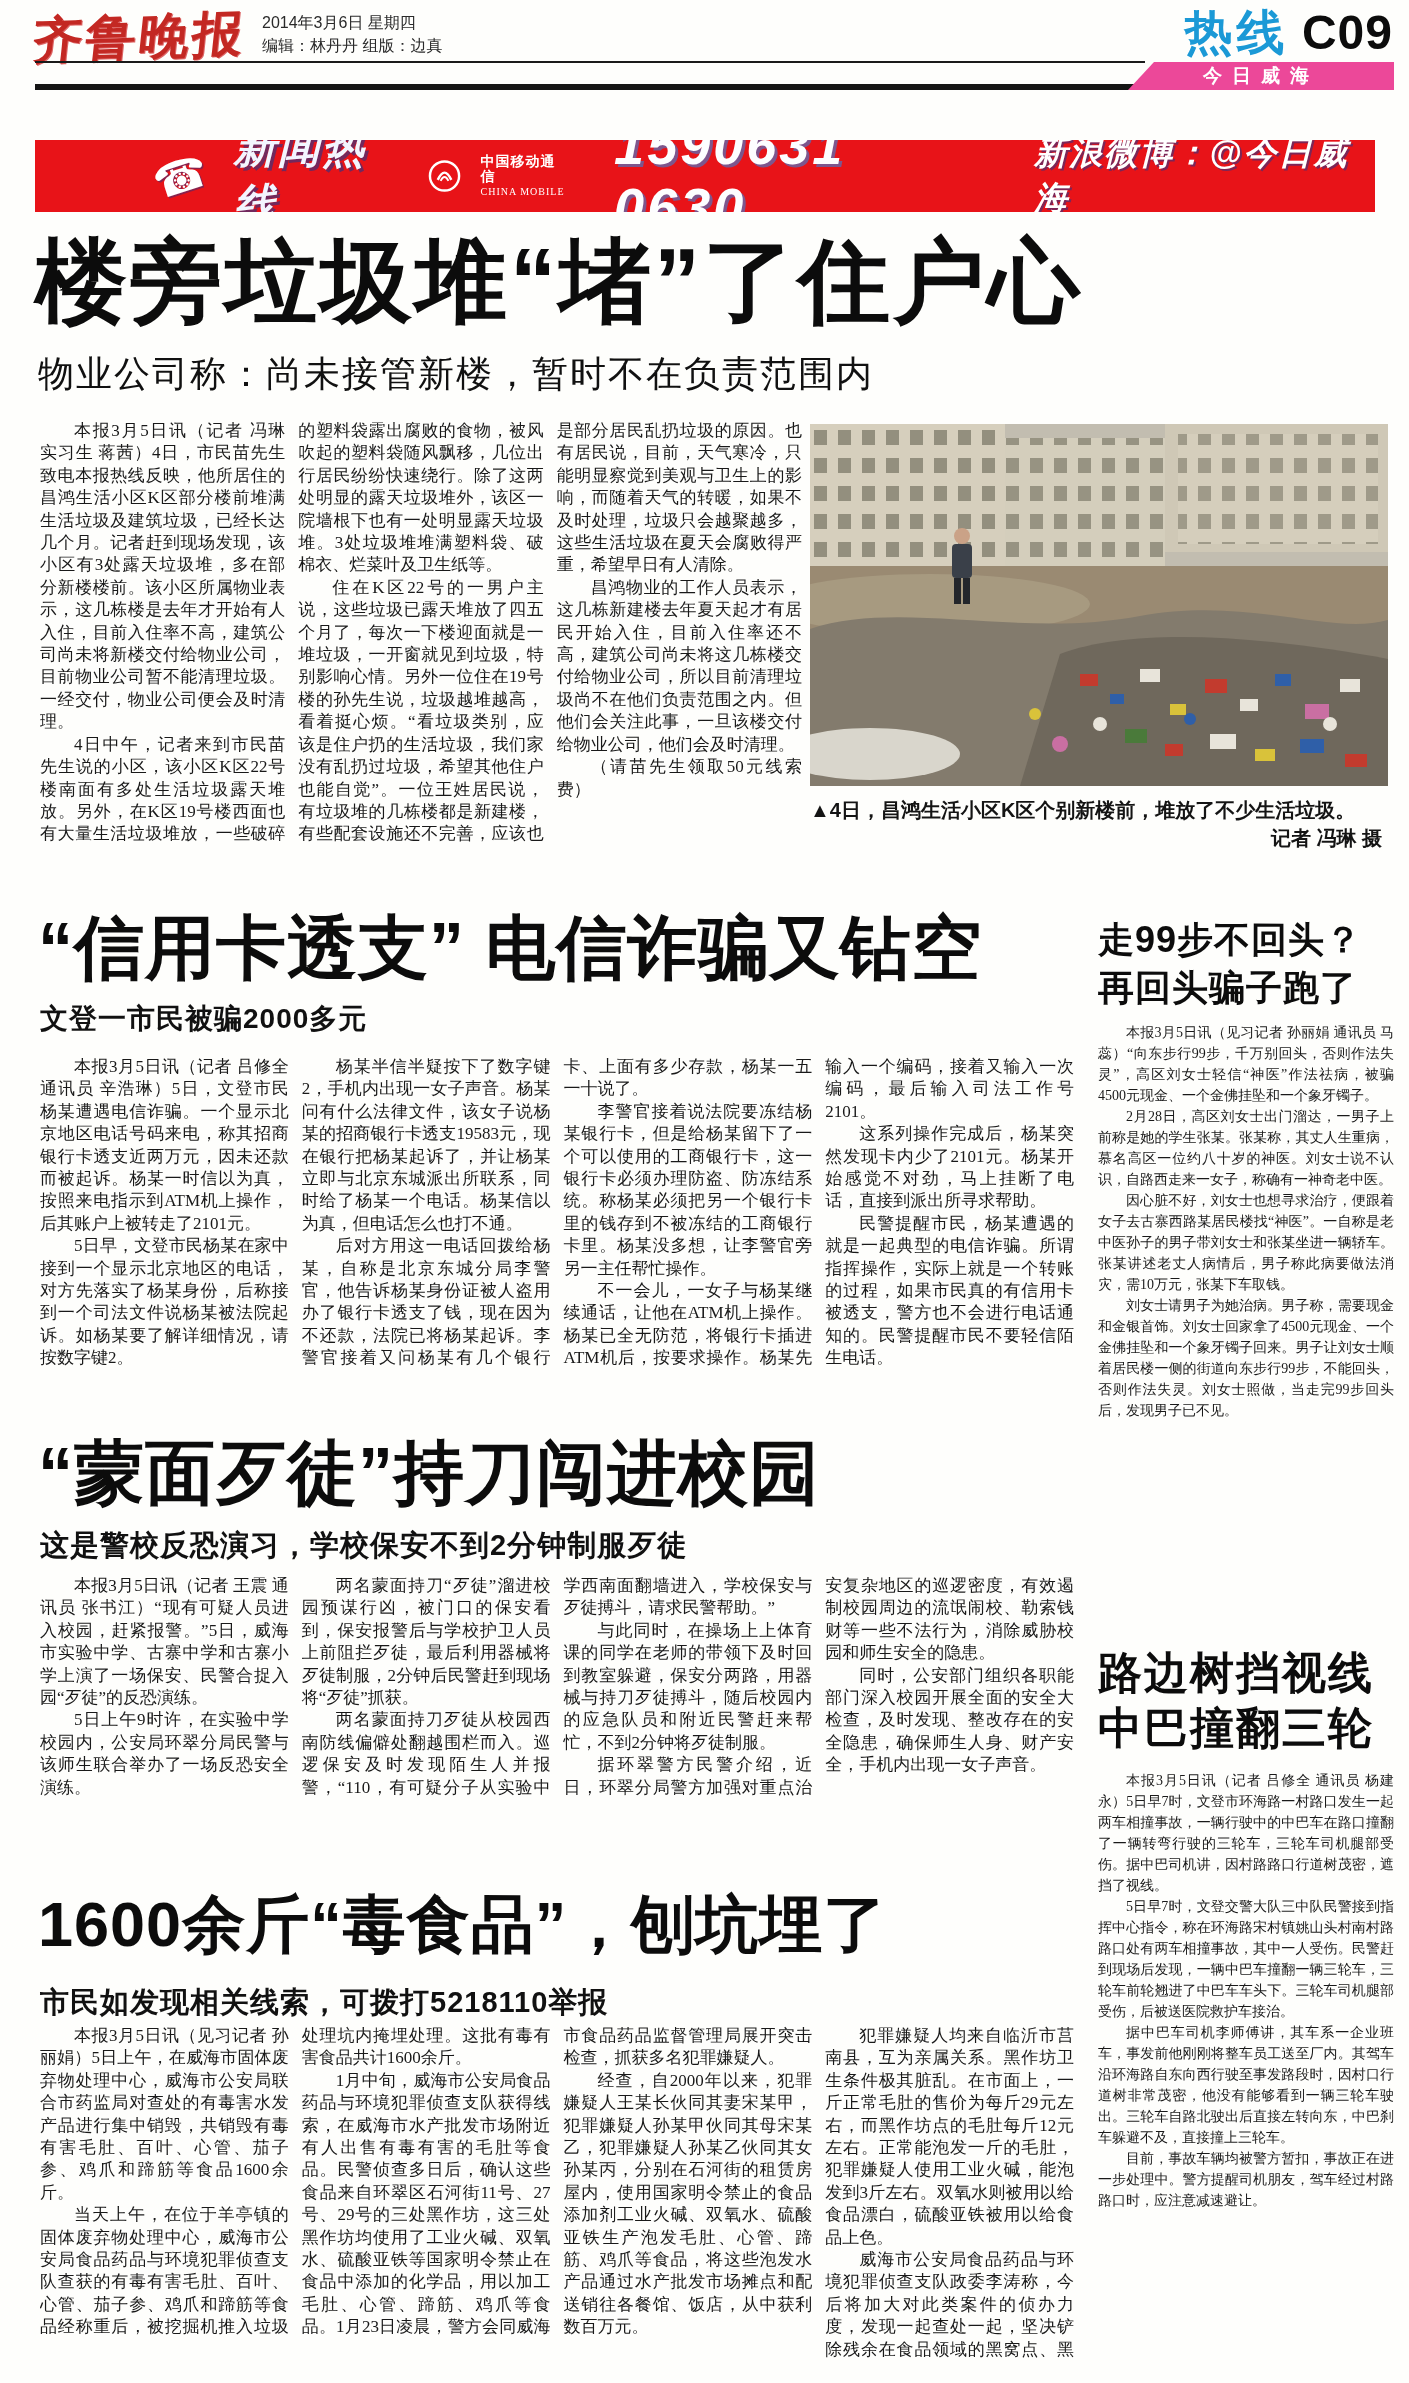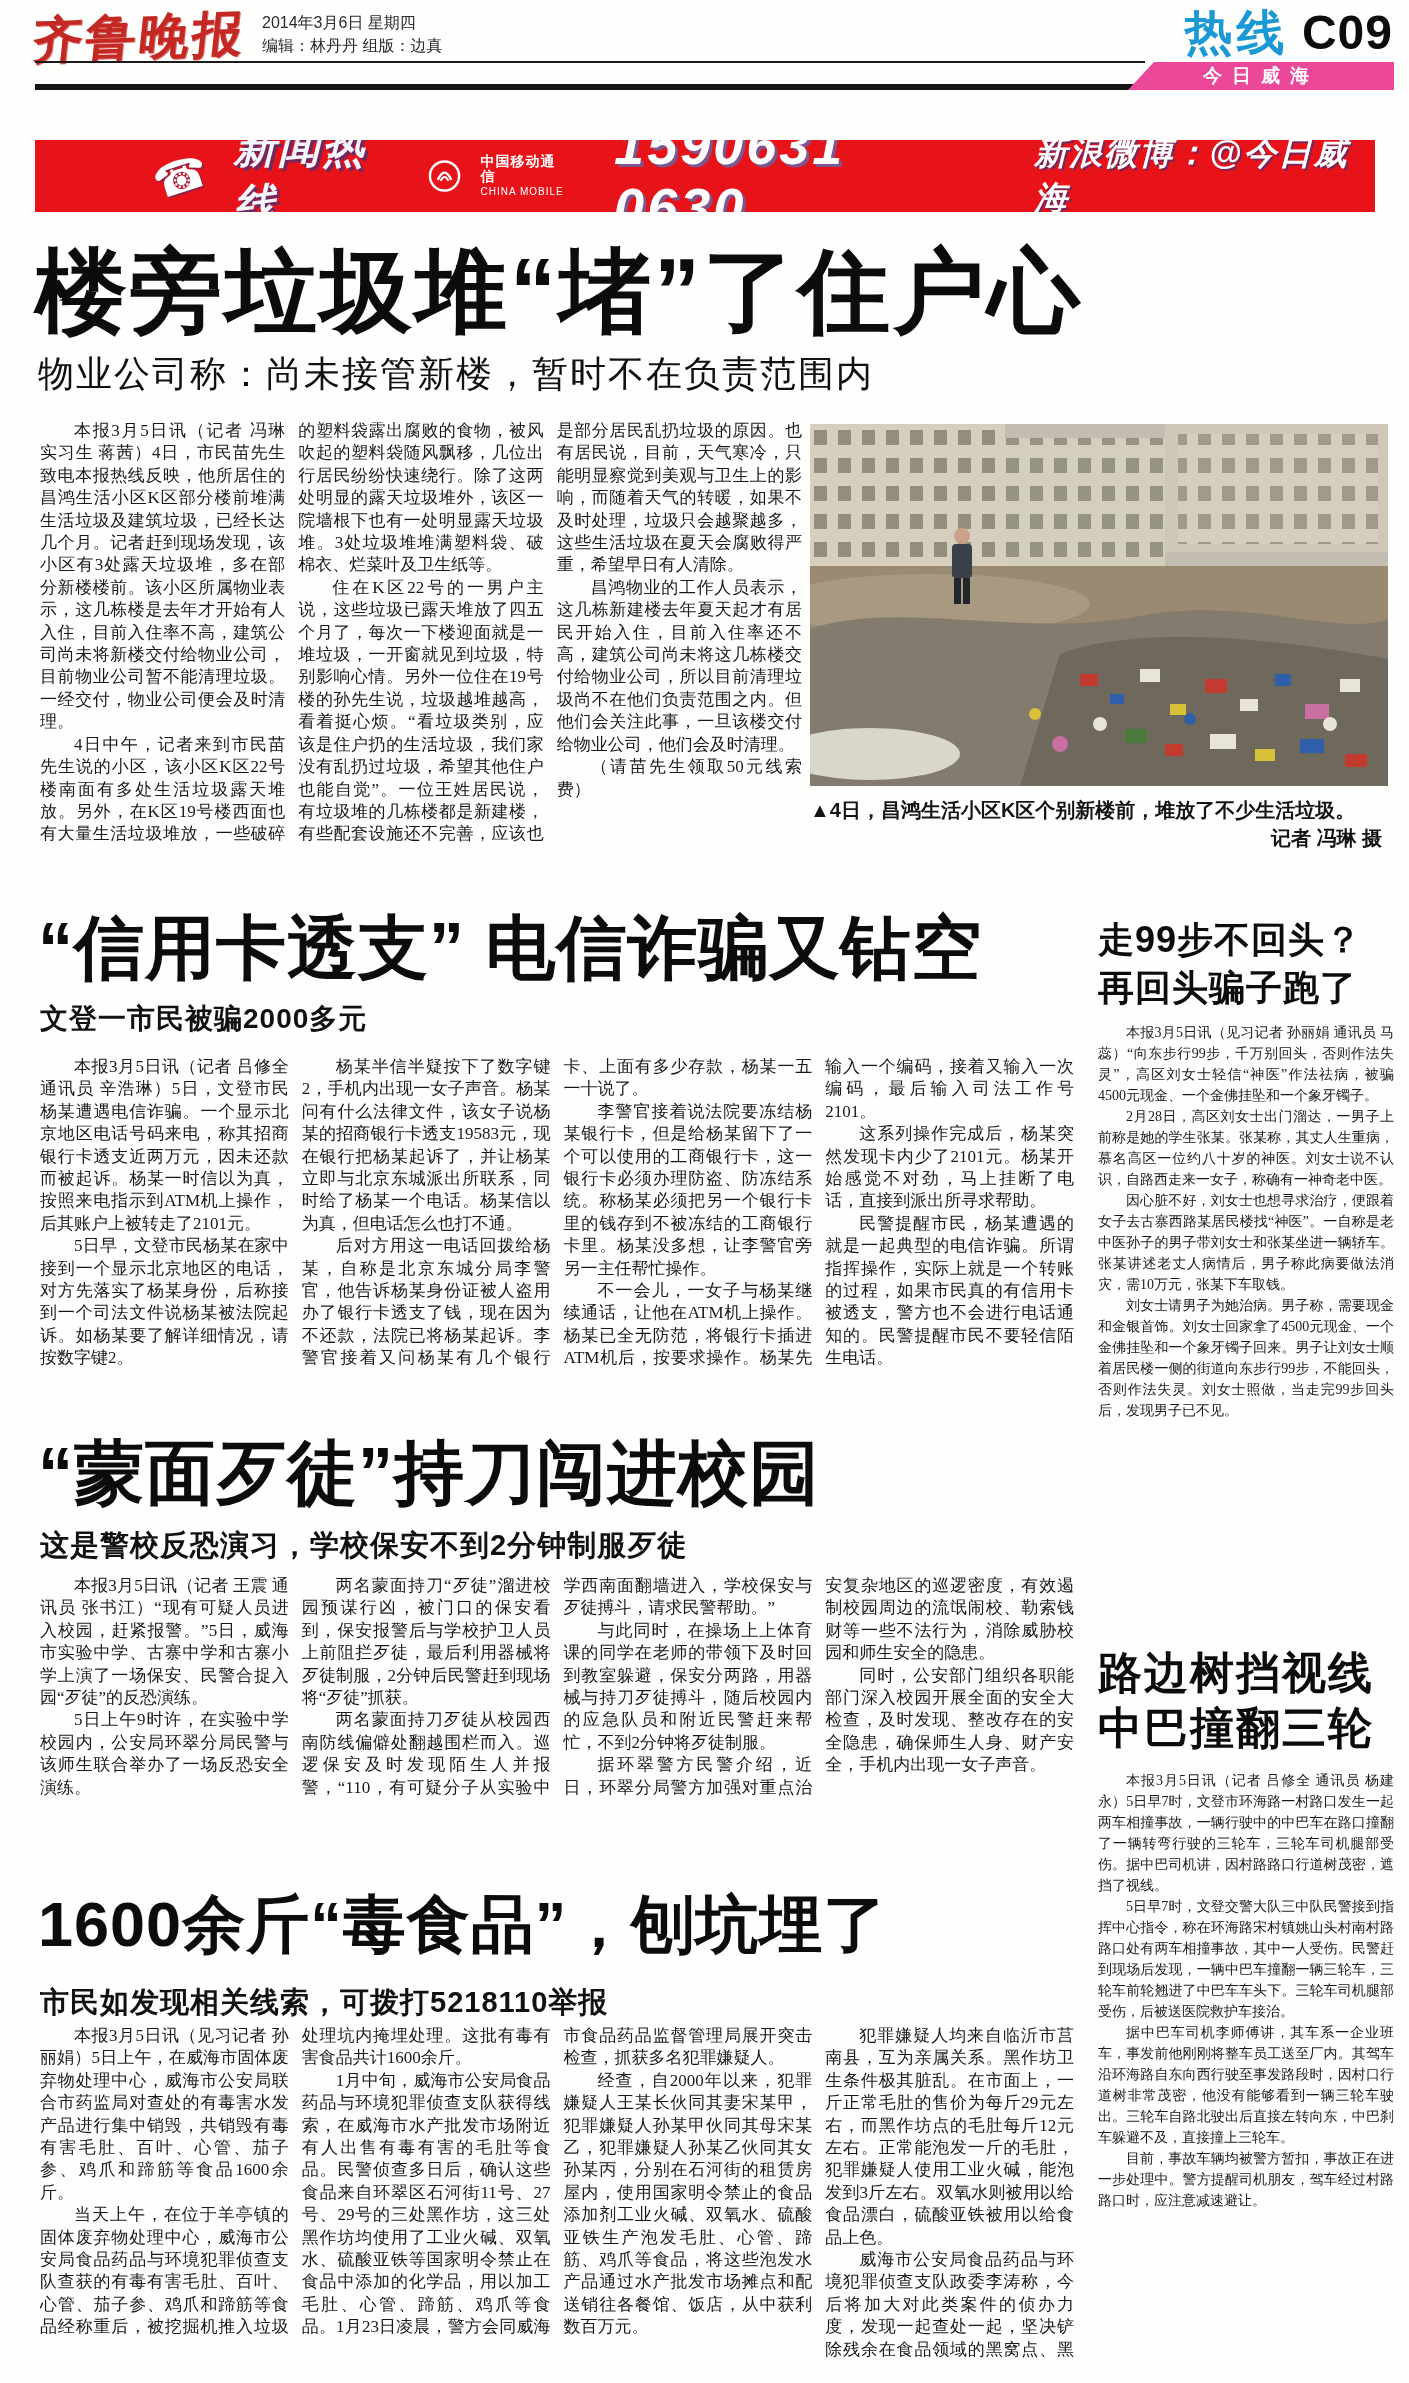--- a/index.html
+++ b/index.html
@@ -27,34 +27,34 @@
 
   
   .red-banner{left:35px;top:140px;width:1340px;height:72px;background:#e81318;
         display:flex;align-items:center;overflow:hidden;}
   .phone-icon{margin-left:118px;font-size:44px;color:#fff;transform:rotate(-18deg);
         text-shadow:1px 2px 0 rgba(40,50,130,.5);font-family:"DejaVu Sans",sans-serif;}
   .banner-label{margin-left:26px;font-family:"Liberation Sans",sans-serif;font-weight:900;
         font-style:italic;font-size:42px;color:#f3f5ff;letter-spacing:2px;
         text-shadow:3px 3px 0 rgba(35,55,140,.6);}
   .cmcc{margin-left:22px;display:flex;align-items:center;color:#fff;}
-  .cmcc-txt{margin-left:20px;font-family:Liberation Sans, sans-serif;line-height:15px;}
+  .cmcc-txt{margin-left:20px;font-family:Liberation Serif, serif;line-height:15px;}
   .cmcc-cn{display:block;font-size:14px;font-weight:700;letter-spacing:1px;}
   .cmcc-en{display:block;font-size:10px;letter-spacing:1px;}
   .banner-phone{margin-left:46px;font-family:"Liberation Sans",sans-serif;font-weight:900;
         font-style:italic;font-size:54px;color:#fdfdff;letter-spacing:3px;
         text-shadow:3px 3px 0 rgba(90,110,180,.75);}
   .banner-weibo{margin-left:48px;font-family:"Liberation Sans",sans-serif;font-weight:900;
         font-style:italic;font-size:33px;color:#fff;letter-spacing:2px;
         text-shadow:2px 2px 0 rgba(35,55,140,.55);}
 
   
   .headline{font-family:"Liberation Sans",sans-serif;font-weight:900;color:#0c0c0c;line-height:1.04;}
   .subhead{font-family:"Liberation Sans",sans-serif;color:#111;}
-  .h-main{left:35px;top:244px;width:1340px;font-size:92px;letter-spacing:3px;}
+  .h-main{left:35px;top:234px;width:1340px;font-size:92px;letter-spacing:3px;}
   .sh-main{left:38px;top:350px;font-size:36px;font-weight:500;letter-spacing:2px;}
   .h-fraud{left:38px;top:912px;width:1045px;font-size:70px;letter-spacing:1px;}
   .sh-fraud{left:40px;top:1000px;font-size:28px;font-weight:600;letter-spacing:1px;}
   .h-drill{left:38px;top:1437px;width:1045px;font-size:70px;letter-spacing:1px;}
   .sh-drill{left:40px;top:1526px;font-size:29px;font-weight:600;letter-spacing:1px;}
   .h-food{left:38px;top:1892px;width:1045px;font-size:63px;letter-spacing:1px;}
   .sh-food{left:40px;top:1983px;font-size:29px;font-weight:600;letter-spacing:1px;}
   .h-side1{left:1098px;top:916px;width:296px;font-size:36px;line-height:1.32;letter-spacing:1px;}
   .h-side2{left:1098px;top:1646px;width:296px;font-size:44px;line-height:1.24;letter-spacing:2px;}
 

